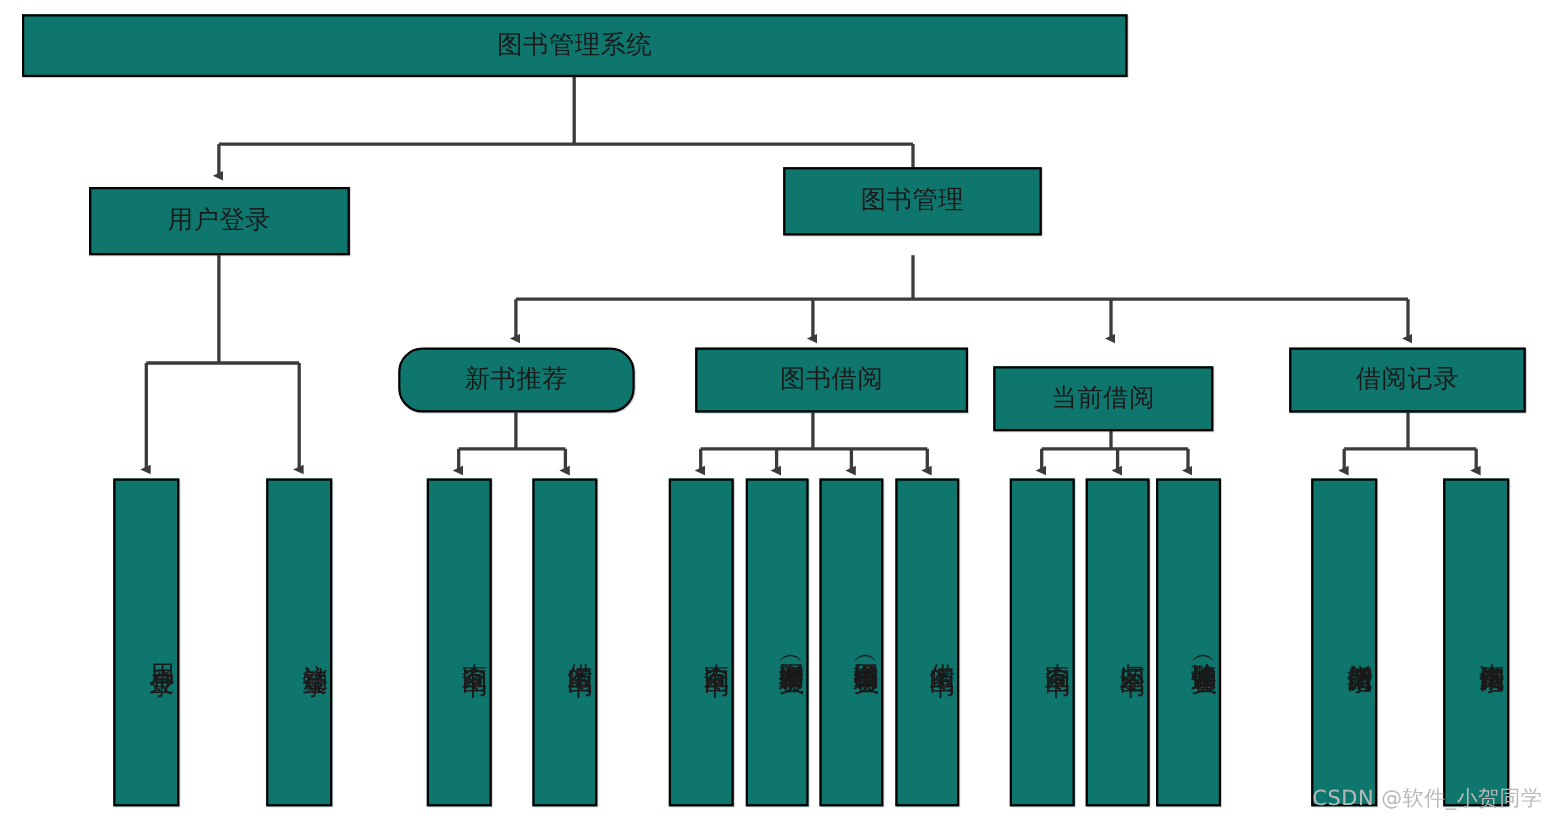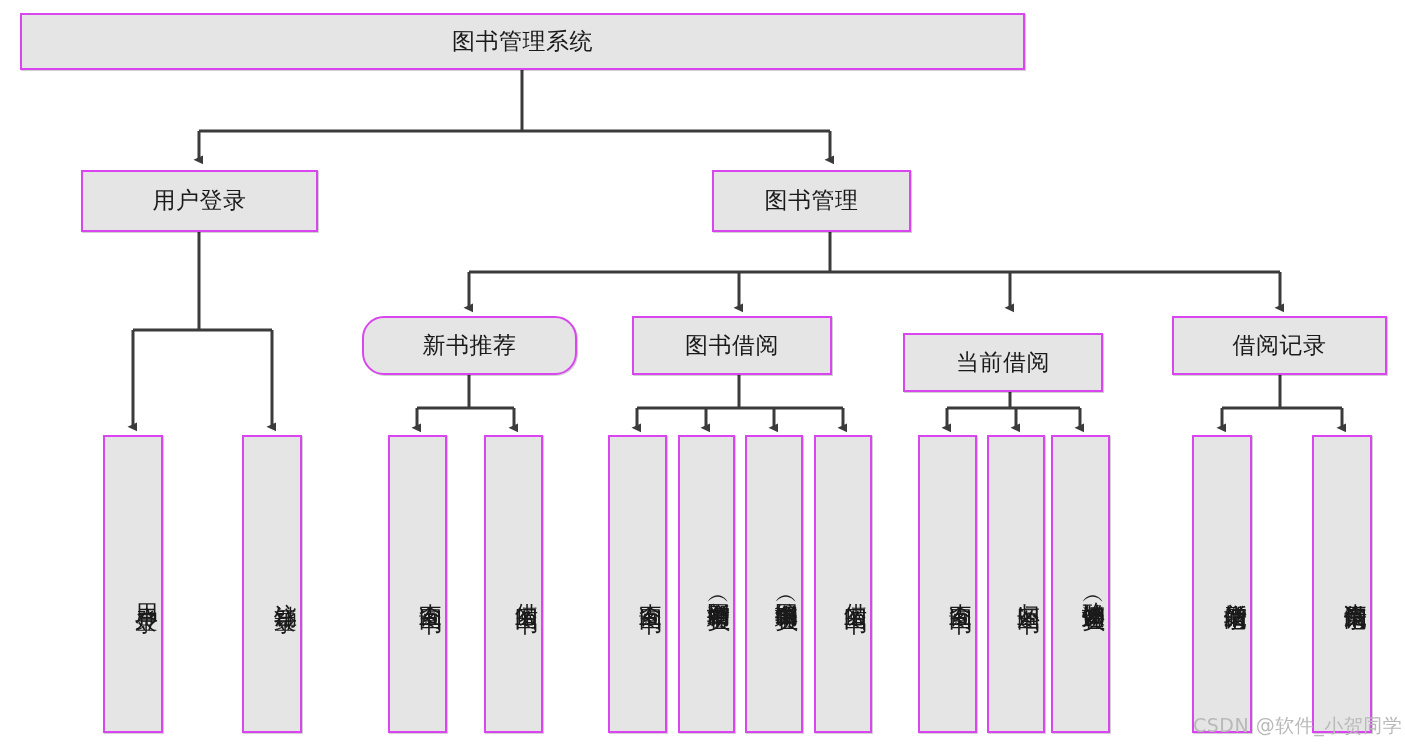--- a/index.html
+++ b/index.html
@@ -21,22 +21,22 @@
     position: absolute;
     left: 0;
     top: 0;
     width: 1405px;
     height: 747px;
     pointer-events: none;
   }
   .node {
     position: absolute;
     box-sizing: border-box;
-    border: 2px solid #d946ef;
-    background: #e5e5e5;
+    border: 2px solid #000000;
+    background: #0f766e;
     display: flex;
     align-items: center;
     justify-content: center;
     color: #1a1a1a;
     box-shadow: 1px 1px 0 rgba(0,0,0,0.18);
   }
   .node-h {
     font-size: 23px;
     line-height: 1.2;
     letter-spacing: 0.5px;
@@ -121,28 +121,28 @@
     </g>
   </svg>
 
   <div class="node node-h" style="left:20px; top:13px; width:1005px; height:57px;">
     <span>图书管理系统</span>
   </div>
 
   <div class="node node-h" style="left:81px; top:170px; width:237px; height:62px;">
     <span>用户登录</span>
   </div>
-  <div class="node node-h" style="left:712px; top:170px; width:199px; height:62px;">
+  <div class="node node-h" style="left:712px; top:152px; width:235px; height:62px;">
     <span>图书管理</span>
   </div>
 
   <div class="node node-h" style="left:362px; top:316px; width:215px; height:59px;border-radius:22px;">
     <span>新书推荐</span>
   </div>
-  <div class="node node-h" style="left:632px; top:316px; width:200px; height:59px;">
+  <div class="node node-h" style="left:632px; top:316px; width:248px; height:59px;">
     <span>图书借阅</span>
   </div>
   <div class="node node-h" style="left:903px; top:316px; width:200px; height:59px;margin-top:17px;">
     <span>当前借阅</span>
   </div>
   <div class="node node-h" style="left:1172px; top:316px; width:215px; height:59px;">
     <span>借阅记录</span>
   </div>
 
   <div class="node node-v" style="left:103px; top:435px; width:60px; height:298px;">

